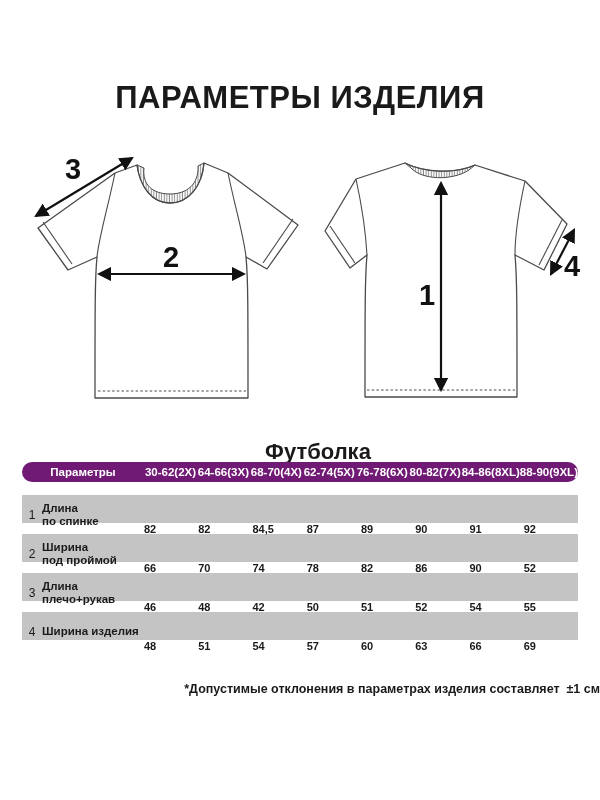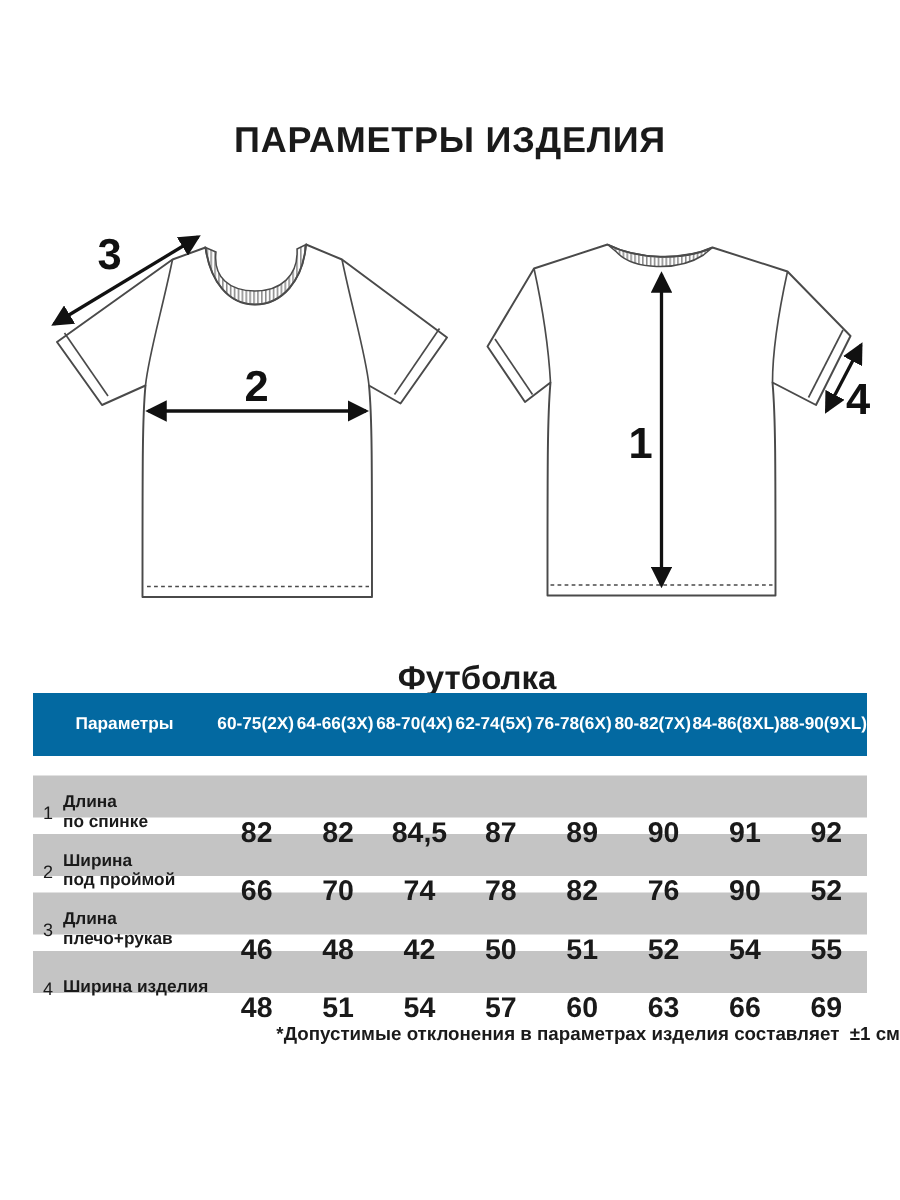--- a/index.html
+++ b/index.html
@@ -1,34 +1,34 @@
 <!DOCTYPE html>
 <html><head>
 <meta charset="utf-8">
 <style>
   html,body{margin:0;padding:0;background:#ffffff;}
   .sheet{position:relative;width:600px;height:800px;background:#ffffff;
          font-family:"Liberation Sans",sans-serif;color:#1a1a1a;overflow:hidden;}
   .title{position:absolute;top:80px;left:0;width:600px;text-align:center;
-         font-size:24px;font-weight:700;letter-spacing:.5px;margin:0;}
+         font-size:31px;font-weight:700;letter-spacing:.5px;margin:0;}
   .subtitle{position:absolute;top:421px;left:0;width:600px;text-align:center;
          font-size:22px;font-weight:700;margin:18px;}
   .svg-front{position:absolute;left:20px;top:145px;}
   .svg-back{position:absolute;left:300px;top:145px;}
   svg text{font-family:"Liberation Sans",sans-serif;font-weight:600;fill:#111;font-size:29px;}
   .size-table{position:absolute;left:22px;top:462px;width:556px;}
-  .thead{display:grid;grid-template-columns:122px repeat(8,1fr);height:42px;
-         background:#0369a1;color:#ffffff;align-items:center;margin-bottom:13px;}
+  .thead{display:grid;grid-template-columns:122px repeat(8,1fr);height:20px;
+         background:#701a75;color:#ffffff;align-items:center;margin-bottom:13px;border-radius:10px;}
   .th{text-align:center;font-size:11.5px;font-weight:700;white-space:nowrap;}
   .trow{display:grid;grid-template-columns:20px 102px repeat(8,1fr);height:28px;
          background:#c4c4c4;align-items:center;margin-bottom:11px;}
   .td-num{text-align:center;font-size:12px;font-weight:400;}
   .td-label{font-size:11.5px;font-weight:700;line-height:1.15;}
   .td-label span{display:block;}
-  .td{text-align:center;font-size:19px;font-weight:700;margin-top:28px;}
+  .td{text-align:left;font-size:11px;font-weight:700;margin-top:28px;}
   .footnote{position:absolute;top:682px;left:0;width:600px;text-align:right;
          font-size:12.5px;font-weight:600;margin:0;white-space:pre;}
 </style>
 </head>
 <body>
 
 <div class="sheet">
 
   <h1 class="title">ПАРАМЕТРЫ ИЗДЕЛИЯ</h1>
 
@@ -83,21 +83,21 @@
     <text x="127" y="160" text-anchor="middle">1</text>
     <text x="272" y="131" text-anchor="middle" font-size="27">4</text>
   </svg>
 
   <h2 class="subtitle">Футболка</h2>
 
   <div class="size-table">
 
     <div class="thead">
       <div class="th">Параметры</div>
-      <div class="th">60-75(2X)</div>
+      <div class="th">30-62(2X)</div>
       <div class="th">64-66(3X)</div>
       <div class="th">68-70(4X)</div>
       <div class="th">62-74(5X)</div>
       <div class="th">76-78(6X)</div>
       <div class="th">80-82(7X)</div>
       <div class="th">84-86(8XL)</div>
       <div class="th">88-90(9XL)</div>
     </div>
 
     <div class="trow">
@@ -120,21 +120,21 @@
       <div class="td-num">2</div>
       <div class="td-label">
         <span>Ширина</span>
         <span>под проймой</span>
       </div>
       <div class="td">66</div>
       <div class="td">70</div>
       <div class="td">74</div>
       <div class="td">78</div>
       <div class="td">82</div>
-      <div class="td">76</div>
+      <div class="td">86</div>
       <div class="td">90</div>
       <div class="td">52</div>
     </div>
 
     <div class="trow">
       <div class="td-num">3</div>
       <div class="td-label">
         <span>Длина</span>
         <span>плечо+рукав</span>
       </div>

